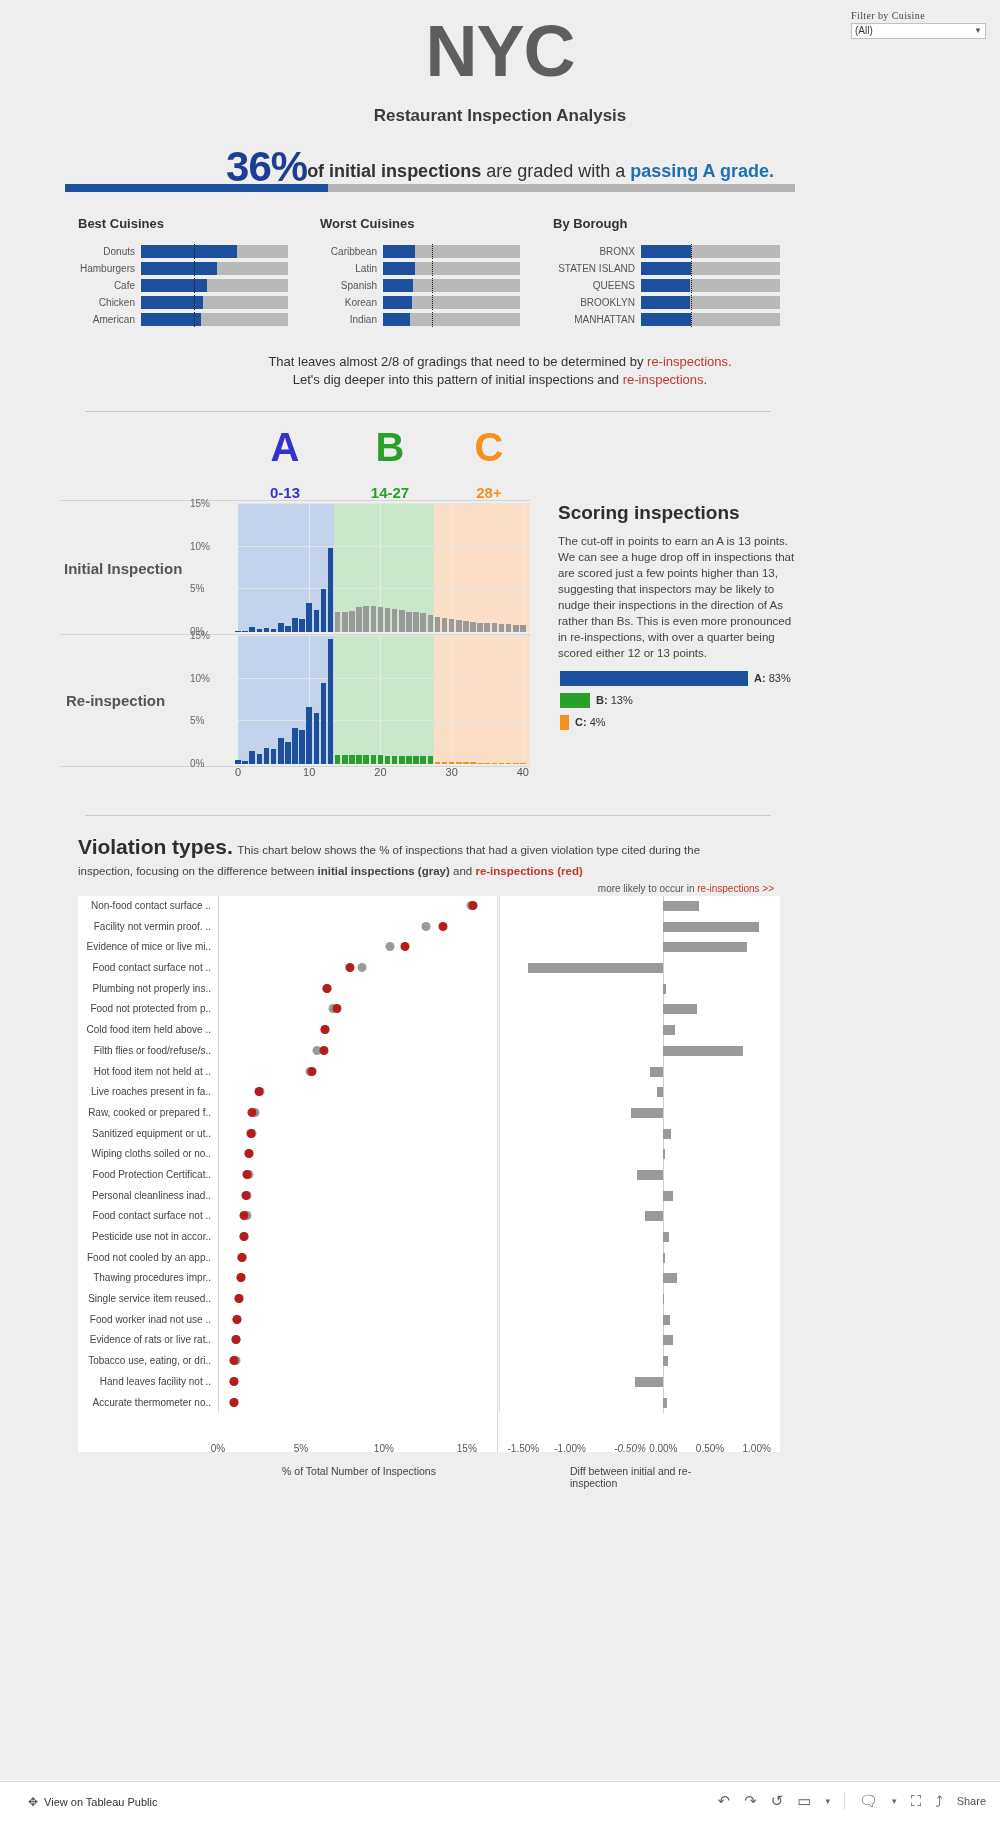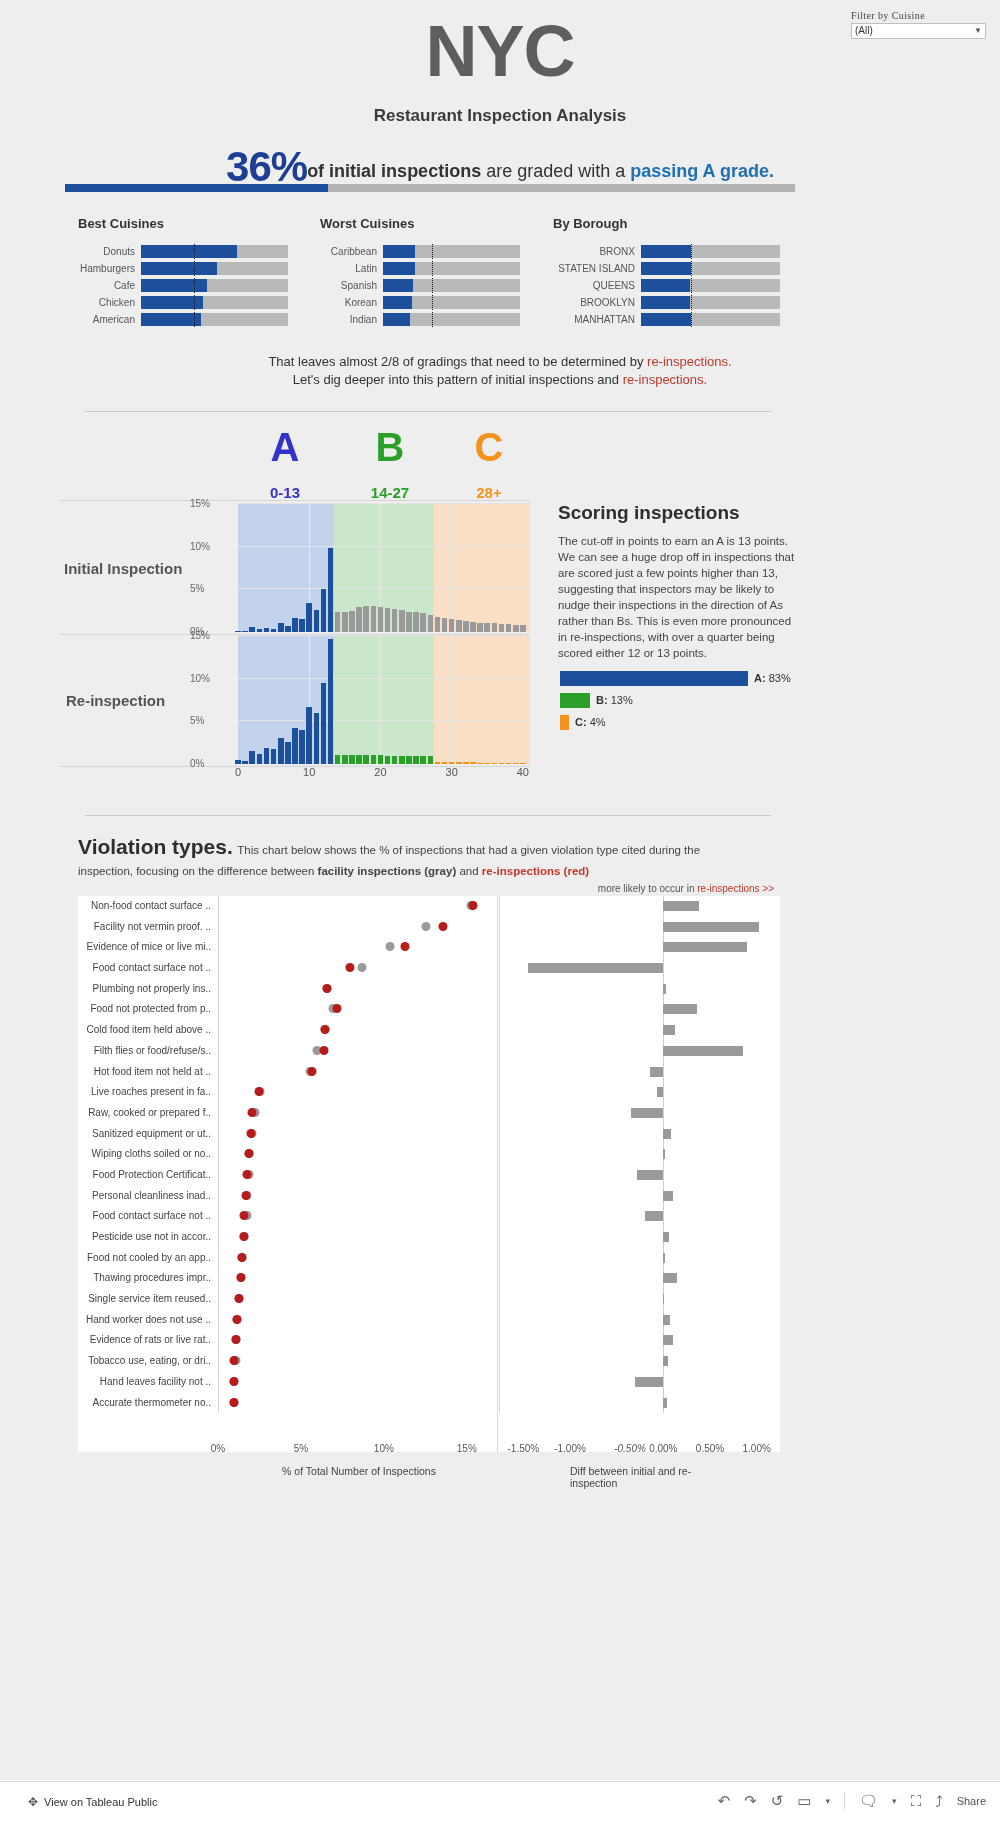--- a/index.html
+++ b/index.html
@@ -442,21 +442,21 @@
         <div class="txt"><b>C:</b> 4%</div>
       </div>
     </div>
 
   <div class="hr2"></div>
 
   <div class="vhead">
     <span class="t">Violation types.</span>
     <span class="d">This chart below shows the % of inspections that had a given violation type cited during the</span>
     <div class="d" style="margin-top:4px;">
-      <span>inspection, focusing on the difference between </span><b>facility inspections (gray)</b><span> and </span><span class="red">re-inspections (red)</span>
+      <span>inspection, focusing on the difference between </span><b>initial inspections (gray)</b><span> and </span><span class="red">re-inspections (red)</span>
     </div>
   </div>
 
   <div class="vpanel" id="vpanel">
     <div class="vnote">
       <span>more likely to occur in </span><span class="red">re-inspections &gt;&gt;</span>
     </div>
   <div class="vrow">
         <div class="vlabel">Non-food contact surface ..</div>
         <div class="leftplot">
@@ -671,21 +671,21 @@
         <div class="leftplot">
           <div class="dot gray" style="left: 19.9059px;"></div>
           <div class="dot red" style="left: 19.9059px;"></div>
         </div>
         <div class="rightplot">
           <div class="zeroline" style="left: 163.333px;"></div>
           <div class="hbar" style="left: 163.333px; width: 1px;"></div>
         </div>
       </div>
       <div class="vrow">
-        <div class="vlabel">Hand worker does not use ..</div>
+        <div class="vlabel">Food worker inad not use ..</div>
         <div class="leftplot">
           <div class="dot gray" style="left: 18.2471px;"></div>
           <div class="dot red" style="left: 18.2471px;"></div>
         </div>
         <div class="rightplot">
           <div class="zeroline" style="left: 163.333px;"></div>
           <div class="hbar" style="left: 163.333px; width: 6.53333px;"></div>
         </div>
       </div>
       <div class="vrow">

